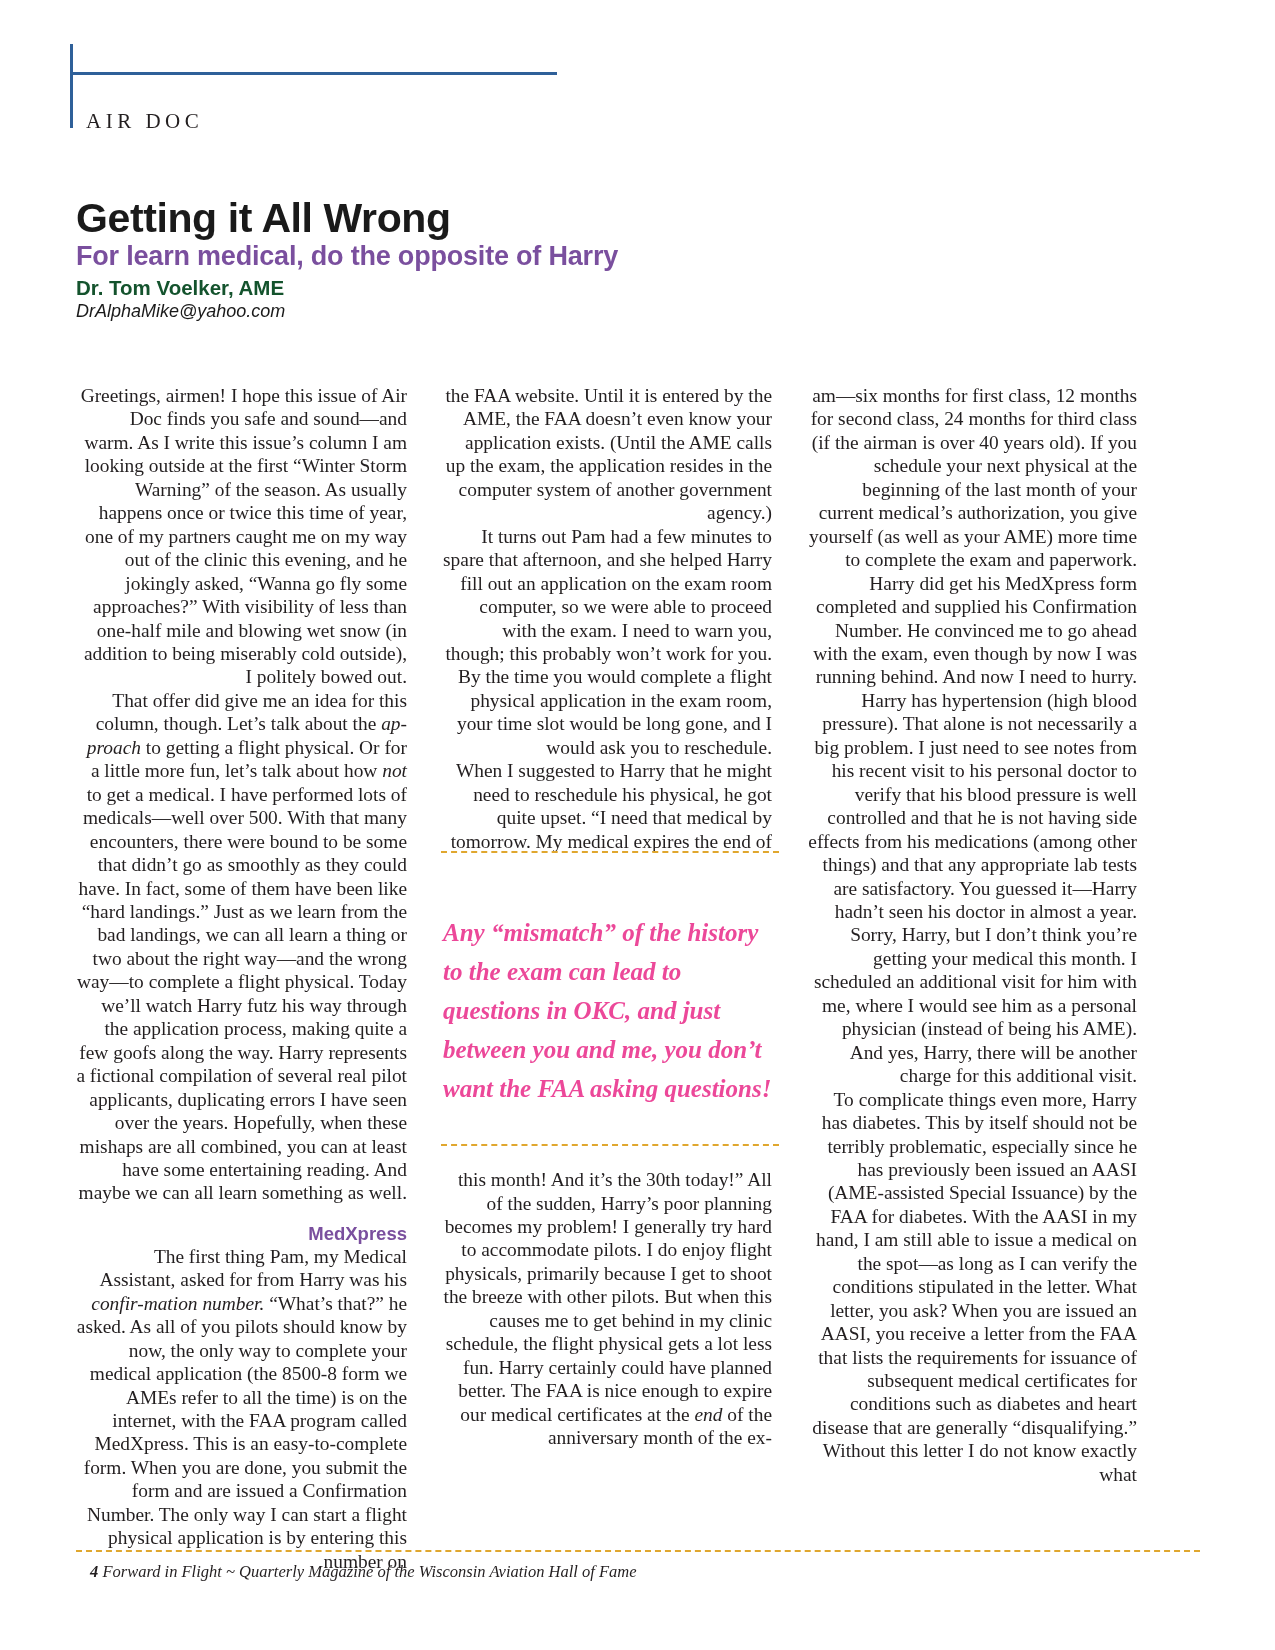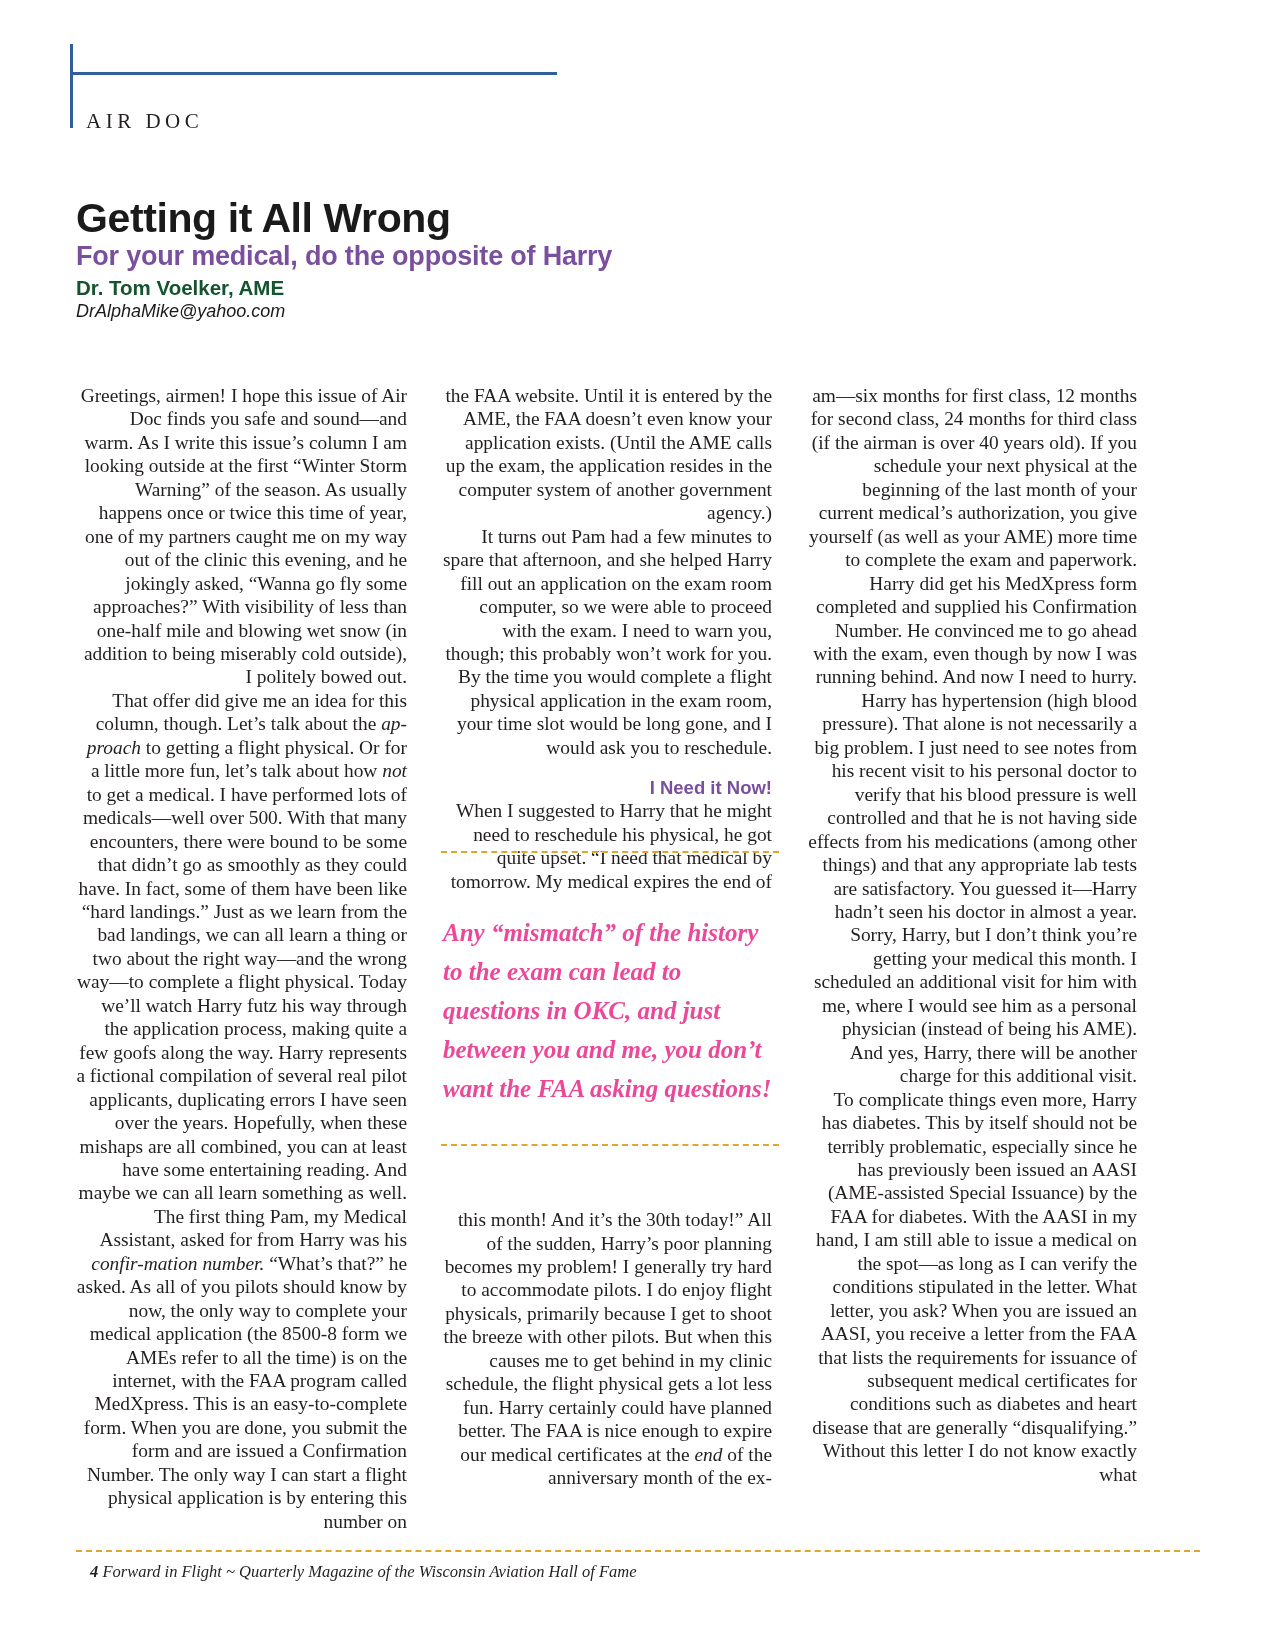--- a/index.html
+++ b/index.html
@@ -173,34 +173,34 @@
 </head>
 <body>
 
 <div class="runhead">
   <div class="vrule"></div>
   <div class="hrule"></div>
   <div class="label">AIR DOC</div>
 </div>
 
 <h1 class="title">Getting it All Wrong</h1>
-<h2 class="subtitle">For your medical, do the opposite of Harry</h2>
+<h2 class="subtitle">For learn medical, do the opposite of Harry</h2>
 <div class="byline-name">Dr. Tom Voelker, AME</div>
 <div class="byline-email">DrAlphaMike@yahoo.com</div>
 
 <div class="col" id="col1">
   <p>Greetings, airmen! I hope this issue of Air Doc finds you safe and sound—and warm. As I write this issue’s column I am looking outside at the first “Winter Storm Warning” of the season. As usually happens once or twice this time of year, one of my partners caught me on my way out of the clinic this evening, and he jokingly asked, “Wanna go fly some approaches?” With visibility of less than one-half mile and blowing wet snow (in addition to being miserably cold outside), I politely bowed out.</p>
   <p class="indent"><span>That offer did give me an idea for this column, though. Let’s talk about the </span><i>ap-proach</i><span> to getting a flight physical. Or for a little more fun, let’s talk about how </span><i>not</i><span> to get a medical. I have performed lots of medicals—well over 500. With that many encounters, there were bound to be some that didn’t go as smoothly as they could have. In fact, some of them have been like “hard landings.” Just as we learn from the bad landings, we can all learn a thing or two about the right way—and the wrong way—to complete a flight physical. Today we’ll watch Harry futz his way through the application process, making quite a few goofs along the way. Harry represents a fictional compilation of several real pilot applicants, duplicating errors I have seen over the years. Hopefully, when these mishaps are all combined, you can at least have some entertaining reading. And maybe we can all learn something as well.</span></p>
+  <h3 class="subhead">MedXpress</h3>
   <p><span>The first thing Pam, my Medical Assistant, asked for from Harry was his </span><i>confir-mation number.</i><span> “What’s that?” he asked. As all of you pilots should know by now, the only way to complete your medical application (the 8500-8 form we AMEs refer to all the time) is on the internet, with the FAA program called MedXpress. This is an easy-to-complete form. When you are done, you submit the form and are issued a Confirmation Number. The only way I can start a flight physical application is by entering this number on</span></p>
 </div>
 
 <div class="col" id="col2">
   <p>the FAA website. Until it is entered by the AME, the FAA doesn’t even know your application exists. (Until the AME calls up the exam, the application resides in the computer system of another government agency.)</p>
   <p class="indent">It turns out Pam had a few minutes to spare that afternoon, and she helped Harry fill out an application on the exam room computer, so we were able to proceed with the exam. I need to warn you, though; this probably won’t work for you. By the time you would complete a flight physical application in the exam room, your time slot would be long gone, and I would ask you to reschedule.</p>
-  <h3 class="subhead">I Need it Now!</h3>
   <p>When I suggested to Harry that he might need to reschedule his physical, he got quite upset. “I need that medical by tomorrow. My medical expires the end of</p>
   <div style="height:315px"></div>
   <p><span>this month! And it’s the 30th today!” All of the sudden, Harry’s poor planning becomes my problem! I generally try hard to accommodate pilots. I do enjoy flight physicals, primarily because I get to shoot the breeze with other pilots. But when this causes me to get behind in my clinic schedule, the flight physical gets a lot less fun. Harry certainly could have planned better. The FAA is nice enough to expire our medical certificates at the </span><i>end</i><span> of the anniversary month of the ex-</span></p>
 </div>
 
 <div class="col" id="col3">
   <p>am—six months for first class, 12 months for second class, 24 months for third class (if the airman is over 40 years old). If you schedule your next physical at the beginning of the last month of your current medical’s authorization, you give yourself (as well as your AME) more time to complete the exam and paperwork.</p>
   <p>Harry did get his MedXpress form completed and supplied his Confirmation Number. He convinced me to go ahead with the exam, even though by now I was running behind. And now I need to hurry. Harry has hypertension (high blood pressure). That alone is not necessarily a big problem. I just need to see notes from his recent visit to his personal doctor to verify that his blood pressure is well controlled and that he is not having side effects from his medications (among other things) and that any appropriate lab tests are satisfactory. You guessed it—Harry hadn’t seen his doctor in almost a year.</p>
   <p class="indent">Sorry, Harry, but I don’t think you’re getting your medical this month. I scheduled an additional visit for him with me, where I would see him as a personal physician (instead of being his AME). And yes, Harry, there will be another charge for this additional visit.</p>
   <p>To complicate things even more, Harry has diabetes. This by itself should not be terribly problematic, especially since he has previously been issued an AASI (AME-assisted Special Issuance) by the FAA for diabetes. With the AASI in my hand, I am still able to issue a medical on the spot—as long as I can verify the conditions stipulated in the letter. What letter, you ask? When you are issued an AASI, you receive a letter from the FAA that lists the requirements for issuance of subsequent medical certificates for conditions such as diabetes and heart disease that are generally “disqualifying.” Without this letter I do not know exactly what</p>

